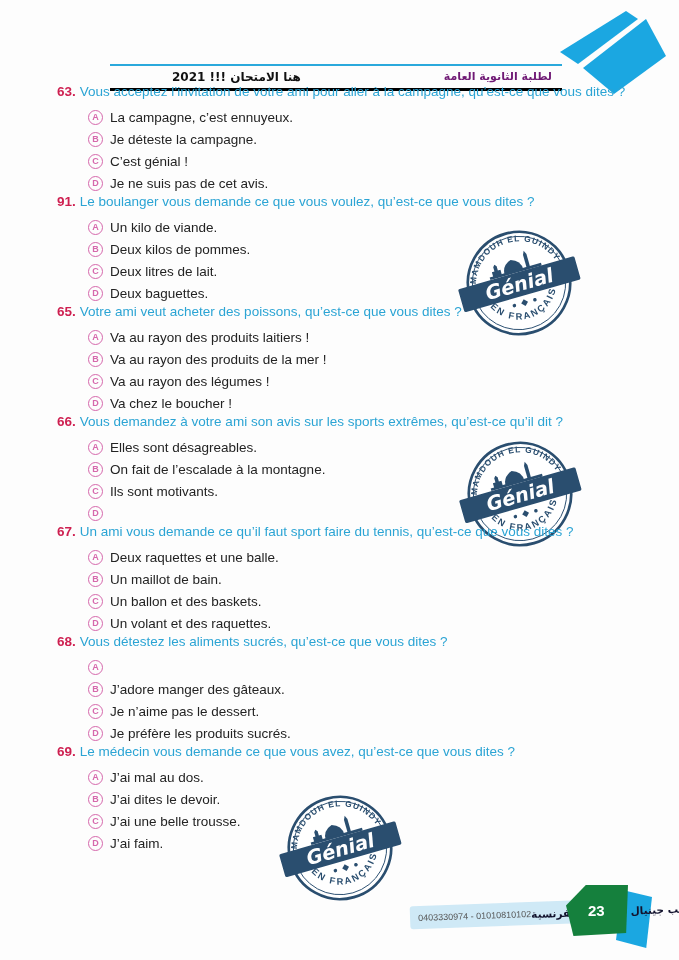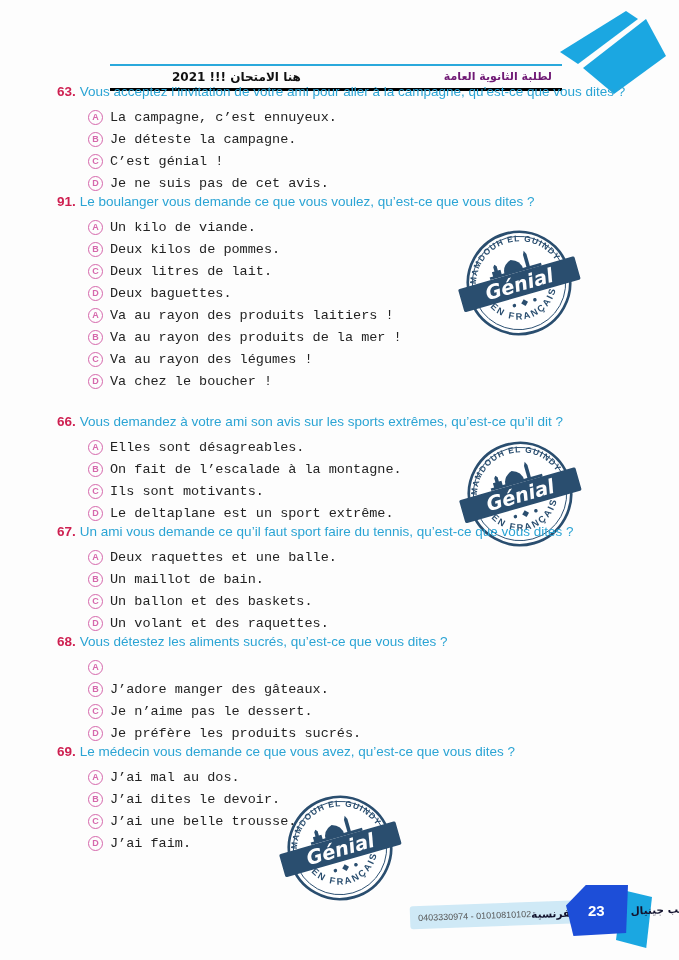--- a/index.html
+++ b/index.html
@@ -31,21 +31,21 @@
   .q{height:110px;}
   .q-line{height:22px;display:flex;align-items:flex-start;padding-left:57px;}
   .q-num{color:#ce1f50;font-weight:bold;font-size:13.5px;margin-right:4px;white-space:nowrap;}
   .q-text{color:#2ba4d4;font-size:13.5px;white-space:nowrap;}
   .opt{height:22px;display:flex;align-items:center;padding-left:88px;}
   .opt-letter{
     flex:0 0 auto;width:13px;height:13px;border:1px solid #d668ac;border-radius:50%;
     color:#d668ac;font-size:9px;font-weight:bold;line-height:13px;text-align:center;
     margin-right:7px;
   }
-  .opt-text{color:#232323;font-size:13.5px;white-space:nowrap;font-family:Liberation Mono, monospace;}
+  .opt-text{color:#232323;font-size:13.5px;white-space:nowrap;}
   
   .stamp{position:absolute;width:128px;height:128px;z-index:1;opacity:0.95;}
   .stamp-1{left:455px;top:219px;transform:rotate(-16deg);}
   .stamp-2{left:456px;top:430px;transform:rotate(-16deg);}
   .stamp-3{left:276px;top:784px;transform:rotate(-16deg);}
   
   .footer-bar{
     position:absolute;left:410px;top:903px;width:186px;height:23px;
     background:#cfe9f6;border-radius:3px;transform:rotate(-2deg);
     display:flex;align-items:center;justify-content:space-between;
@@ -54,21 +54,21 @@
   .footer-phone{font-size:9px;color:#555;white-space:nowrap;}
   .footer-book{
     font-family:"DejaVu Sans",sans-serif;
     font-size:10.5px;font-weight:bold;color:#13132e;direction:rtl;white-space:nowrap;
   }
   .page-tab-blue{
     position:absolute;left:616px;top:890px;width:36px;height:58px;background:#1ba7e1;
     clip-path:polygon(18% 0%,100% 12%,84% 100%,0% 86%);z-index:3;
   }
   .page-tab-gray{
-    position:absolute;left:566px;top:885px;width:62px;height:51px;background:#1d4ed8;
+    position:absolute;left:566px;top:885px;width:62px;height:51px;background:#15803d;
     clip-path:polygon(32% 0%,100% 0%,97% 94%,12% 100%,0% 40%);
     display:flex;align-items:center;z-index:5;
   }
   .page-num{color:#fff;font-weight:bold;font-size:15px;padding-left:22px;}
   .hidden-defs{position:absolute;width:0;height:0;}
 </style>
 </head>
 <body>
 
 <svg class="hidden-defs" aria-hidden="true">
@@ -168,20 +168,24 @@
       <span class="opt-letter">C</span>
       <span class="opt-text">Deux litres de lait.</span>
     </div>
     <div class="opt">
       <span class="opt-letter">D</span>
       <span class="opt-text">Deux baguettes.</span>
     </div>
   </div>
 
   <div class="q">
+    <div class="q-line">
+      <span class="q-num">65.</span>
+      <span class="q-text">Votre ami veut acheter des poissons, qu’est-ce que vous dites ?</span>
+    </div>
     <div class="opt">
       <span class="opt-letter">A</span>
       <span class="opt-text">Va au rayon des produits laitiers !</span>
     </div>
     <div class="opt">
       <span class="opt-letter">B</span>
       <span class="opt-text">Va au rayon des produits de la mer !</span>
     </div>
     <div class="opt">
       <span class="opt-letter">C</span>
@@ -205,21 +209,20 @@
     <div class="opt">
       <span class="opt-letter">B</span>
       <span class="opt-text">On fait de l’escalade à la montagne.</span>
     </div>
     <div class="opt">
       <span class="opt-letter">C</span>
       <span class="opt-text">Ils sont motivants.</span>
     </div>
     <div class="opt">
       <span class="opt-letter">D</span>
-      <span class="opt-text">Le deltaplane est un sport extrême.</span>
     </div>
   </div>
 
   <div class="q">
     <div class="q-line">
       <span class="q-num">67.</span>
       <span class="q-text">Un ami vous demande ce qu’il faut sport faire du tennis, qu’est-ce que vous dites ?</span>
     </div>
     <div class="opt">
       <span class="opt-letter">A</span>

